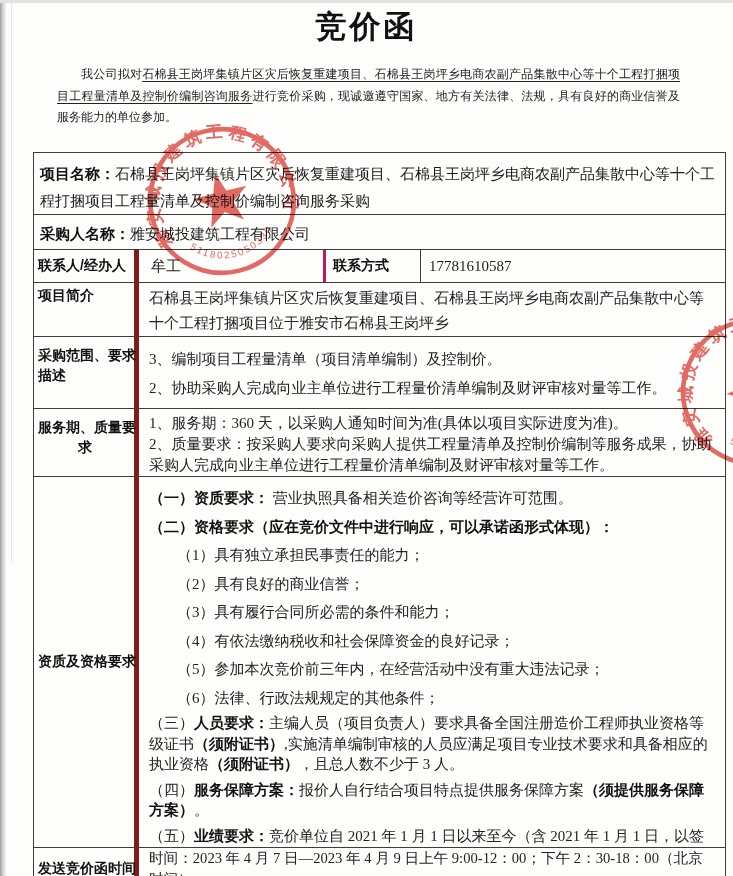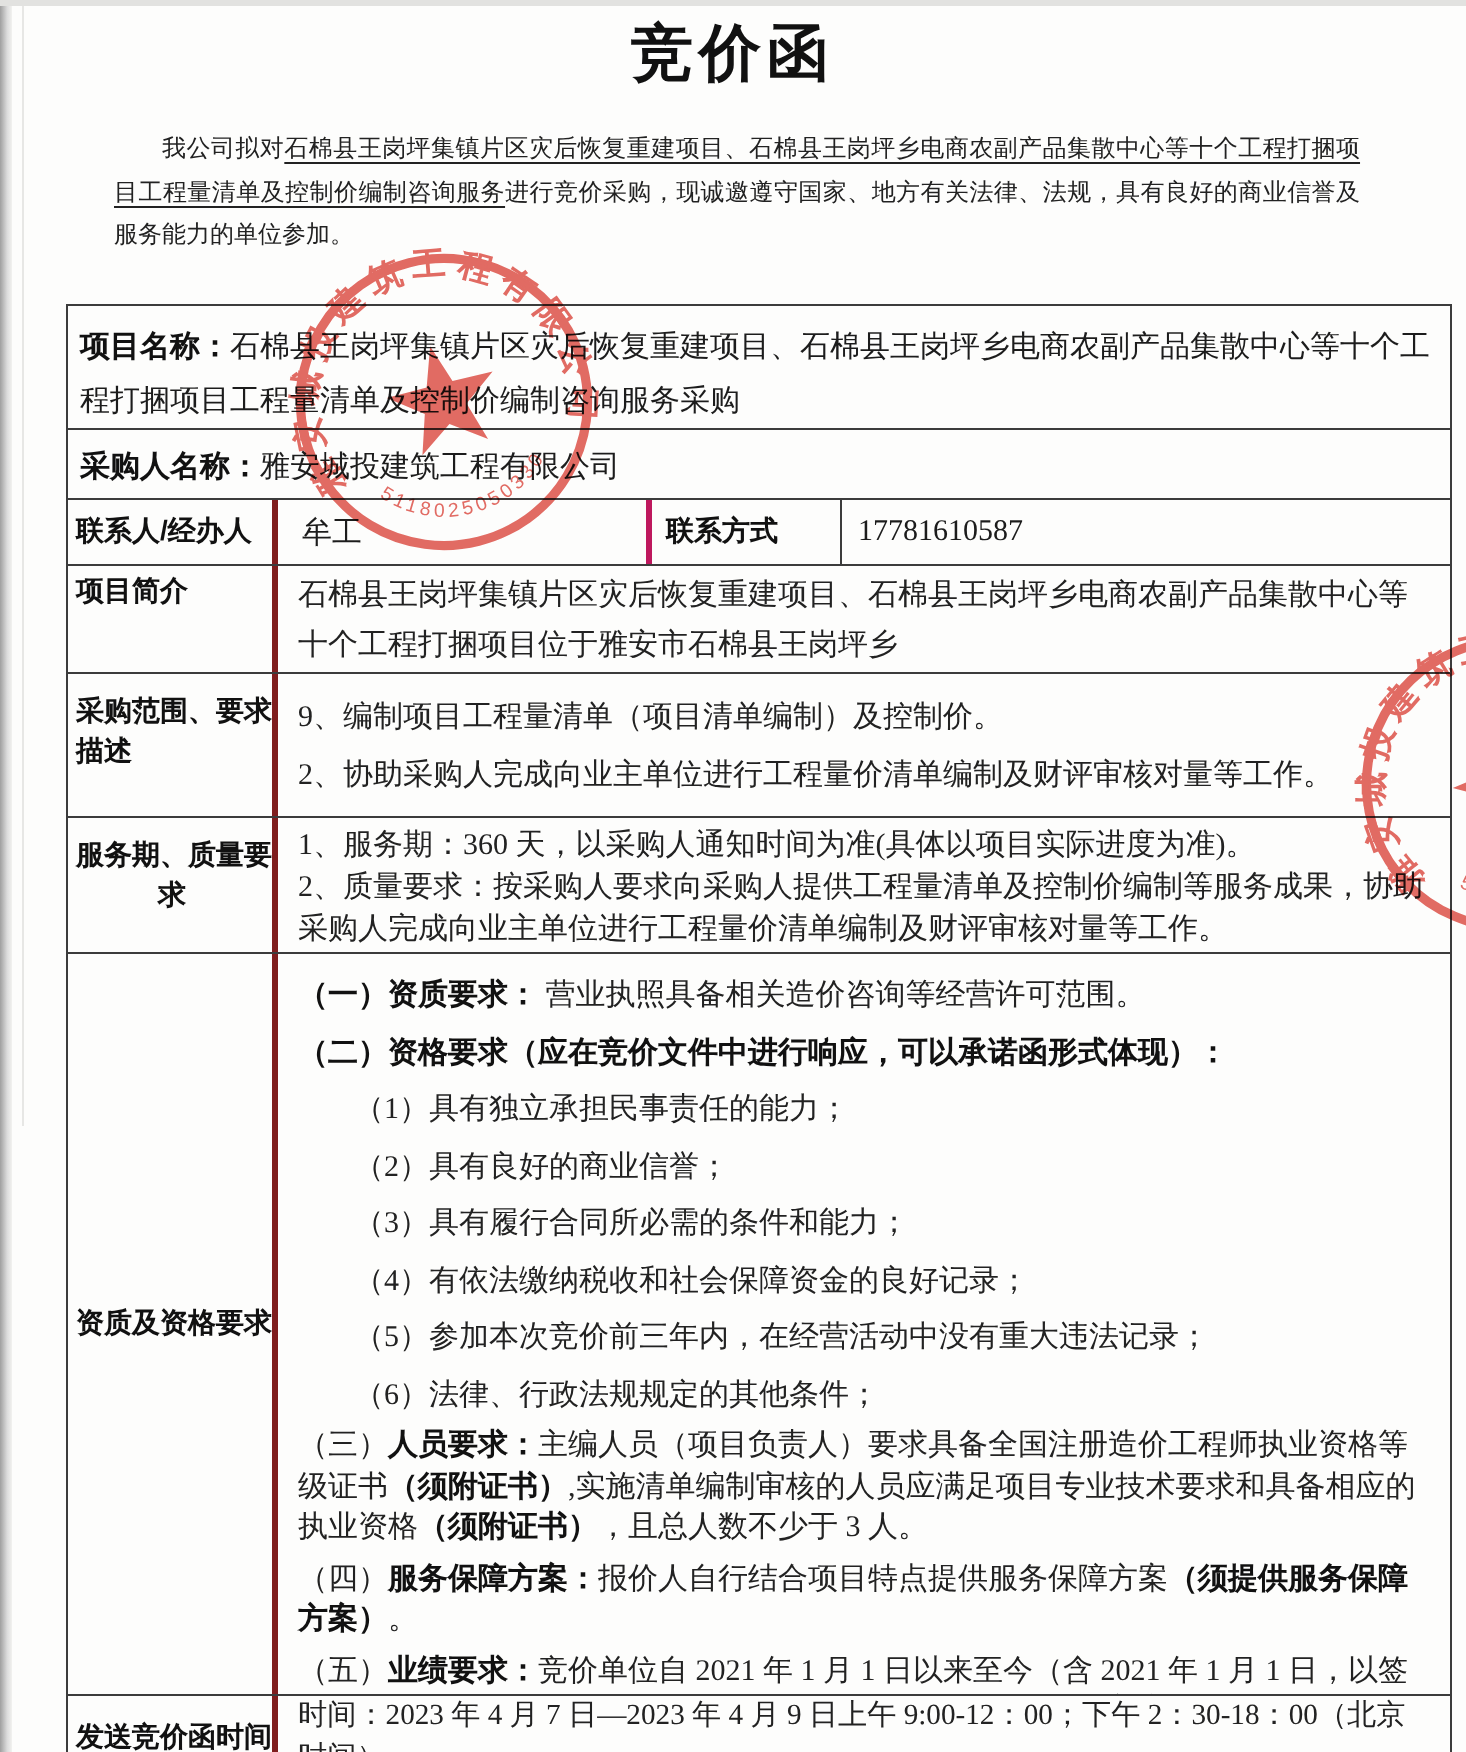--- a/index.html
+++ b/index.html
@@ -27,21 +27,21 @@
 
   .doc-table{
     position:absolute;left:33px;top:152px;width:691px;
     border:1px solid #3c3c3c;background:transparent;
     font-size:15px;box-sizing:content-box;
   }
   .row{border-bottom:1px solid #3c3c3c;display:flex;box-sizing:border-box;overflow:hidden;}
   .row:last-child{border-bottom:none;}
   .lbl{
     font-family:"Liberation Sans","DejaVu Sans",sans-serif;font-weight:bold;
-    width:105px;flex:0 0 105px;border-right:3px solid #7f1d1d;box-sizing:border-box;
+    width:105px;flex:0 0 105px;border-right:5px solid #7f1d1d;box-sizing:border-box;
     padding:4px 2px 0 4px;font-size:14px;white-space:nowrap;color:#111;
   }
   .b{font-family:"Liberation Sans","DejaVu Sans",sans-serif;font-weight:bold;color:#111;}
   .full-cell{padding:7px 10px 0 6px;line-height:27px;width:100%;box-sizing:border-box;}
   .r1{height:62px;}
   .r2{height:35px;}
   .r2 .full-cell{padding-top:5px;}
   .r3{height:33px;}
   .r3 .lbl{display:flex;align-items:center;padding-top:0;}
   .c-contact{flex:0 0 187px;border-right:3px solid #be185d;box-sizing:border-box;
@@ -111,21 +111,21 @@
     <div class="lbl">项目简介</div>
     <div class="content">石棉县王岗坪集镇片区灾后恢复重建项目、石棉县王岗坪乡电商农副产品集散中心等十个工程打捆项目位于雅安市石棉县王岗坪乡</div>
   </div>
 
   <div class="row r5">
     <div class="lbl lbl2">
       <div>采购范围、要求</div>
       <div>描述</div>
     </div>
     <div class="content" id="scope-lines">
-        <div class="cline">9、编制项目工程量清单（项目清单编制）及控制价。</div>
+        <div class="cline">3、编制项目工程量清单（项目清单编制）及控制价。</div>
         <div class="cline">2、协助采购人完成向业主单位进行工程量价清单编制及财评审核对量等工作。</div>
       </div>
   </div>
 
   <div class="row r6">
     <div class="lbl lbl2">
       <div>服务期、质量要</div>
       <div class="l2c">求</div>
     </div>
     <div class="content" id="service-lines">

